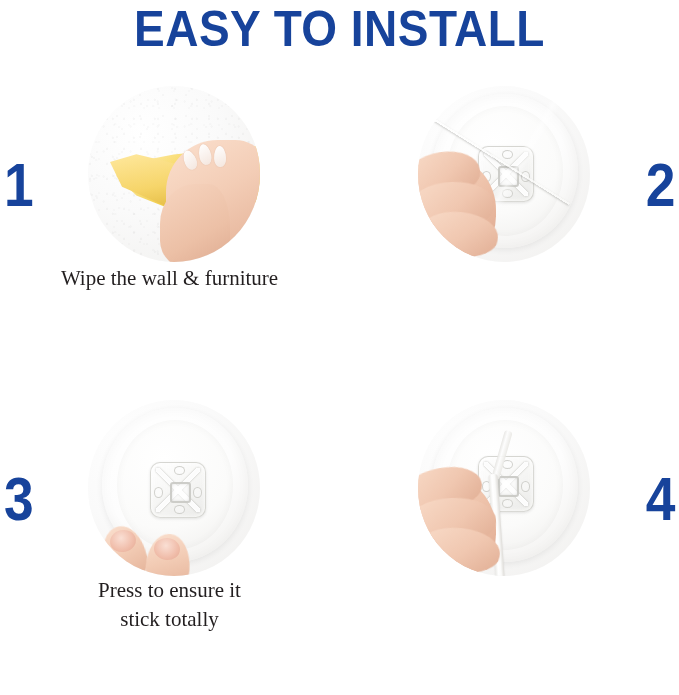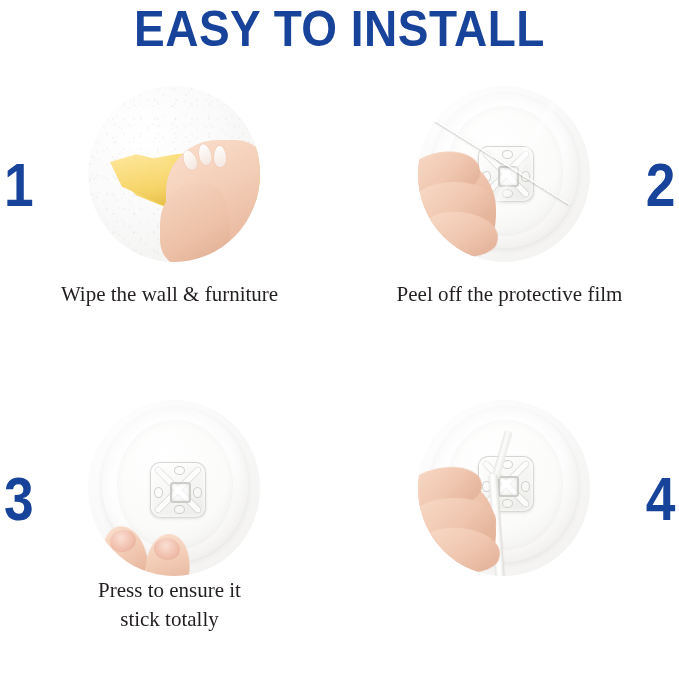--- a/index.html
+++ b/index.html
@@ -303,21 +303,21 @@
     filter: blur(.3px);
   }
   .finger4.g1 { left: -16px; top: 68px;  width: 80px; height: 42px; transform: rotate(-10deg); }
   .finger4.g2 { left: -10px; top: 98px;  width: 88px; height: 46px; transform: rotate(-2deg); }
   .finger4.g3 { left: 0px;   top: 128px; width: 82px; height: 44px; transform: rotate(6deg); }
 
   
   .caption {
     position: absolute;
     left: 0;
-    top: 214px;
+    top: 198px;
     width: 339px;
     text-align: center;
     font-family: "Liberation Serif", "DejaVu Serif", serif;
     font-size: 21px;
     line-height: 29px;
     color: #231f20;
     white-space: pre-line;
     user-select: none;
   }
   .cell.c3 .caption, .cell.c4 .caption { top: 196px; }
@@ -362,21 +362,20 @@
         <div class="slot right"></div>
       </div>
       <div class="film"></div>
       <div class="film-edge"></div>
       <div class="hand2"></div>
       <div class="finger2 f1"></div>
       <div class="finger2 f2"></div>
       <div class="finger2 f3"></div>
     </div>
 
-    <div class="caption">Peel off the protective film</div>
   </div>
 
   <div class="cell c3">
     <div class="stepnum">3</div>
 
     <div class="photo">
       <div class="wall"></div>
       <div class="disc"></div>
       <div class="mount" style="left:62px; top:62px;">
         <div class="xridge"></div>

